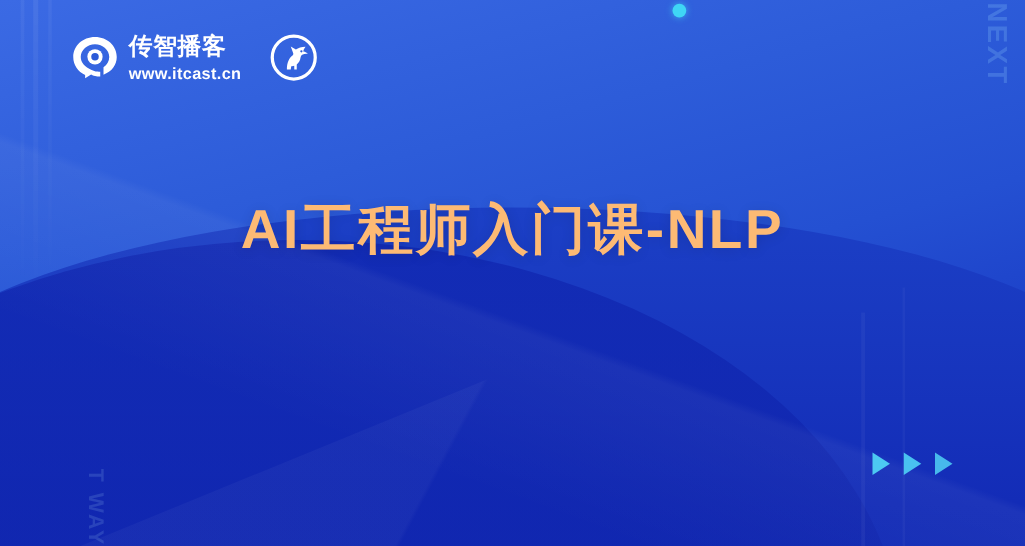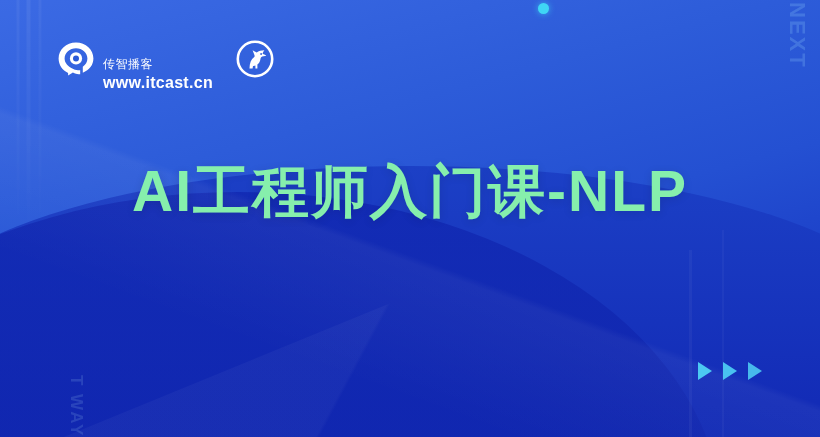--- a/index.html
+++ b/index.html
@@ -144,47 +144,46 @@
     height: 40px;
     flex: 0 0 40px;
   }
   .logo-text {
     display: flex;
     flex-direction: column;
     justify-content: center;
     line-height: 1;
   }
   .logo-cn {
-    font-size: 12px;
-    font-weight: 400;
+    font-size: 19px;
+    font-weight: 700;
     color: #ffffff;
     letter-spacing: 0.5px;
     white-space: nowrap;
     position: relative;
-    margin-top: 32px;
   }
   .logo-url {
     margin-top: 5px;
-    font-size: 16px;
+    font-size: 13px;
     font-weight: 700;
     color: #ffffff;
     letter-spacing: 0.3px;
     white-space: nowrap;
   }
 
   
   .title {
     position: absolute;
     left: 0;
     right: 0;
     top: 160px;
     text-align: center;
     z-index: 6;
-    color: #86efac;
-    font-size: 57px;
+    color: #fdba74;
+    font-size: 44px;
     font-weight: 700;
     letter-spacing: 2px;
     line-height: 1.1;
     white-space: nowrap;
     text-shadow: 0 2px 10px rgba(0,0,0,0.12);
   }
 
   
   .arrows {
     position: absolute;

